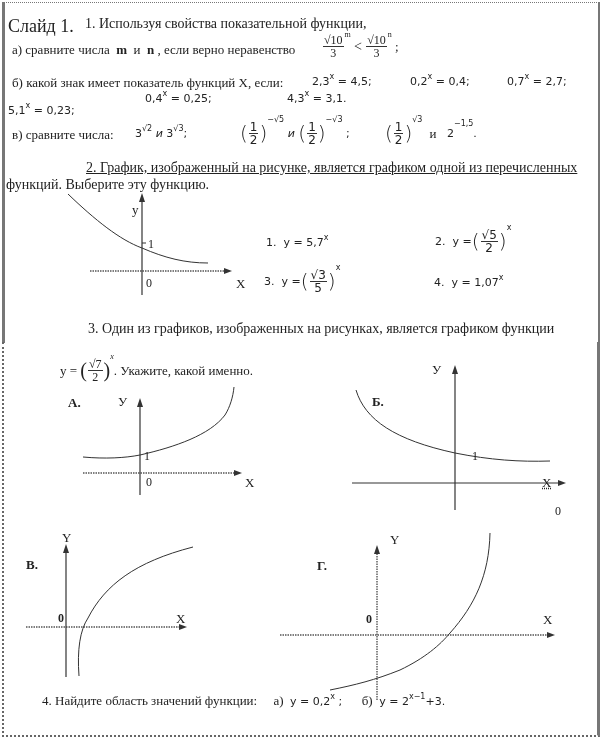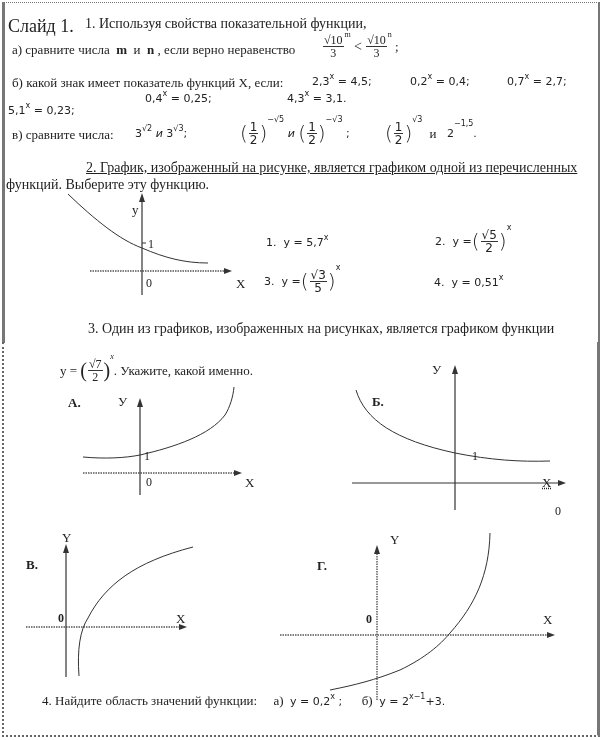--- a/index.html
+++ b/index.html
@@ -102,21 +102,21 @@
 
 <div class="t m" style="left:266px; top:237px;"><span>1.</span>&nbsp; <span>y = 5,7</span><sup>x</sup></div>
 <div class="t m" style="left:435px; top:228px;"><span style="vertical-align:middle;">2.</span>&nbsp; <span style="vertical-align:middle;">y =</span><span class="paren">(</span><span class="frac">
       <span class="n">√5</span>
       <span>2</span>
     </span><span class="paren">)</span><sup style="vertical-align:14px;">x</sup></div>
 <div class="t m" style="left:264px; top:268px;"><span style="vertical-align:middle;">3.</span>&nbsp; <span style="vertical-align:middle;">y =</span><span class="paren">(</span><span class="frac">
       <span class="n">√3</span>
       <span>5</span>
     </span><span class="paren">)</span><sup style="vertical-align:14px;">x</sup></div>
-<div class="t m" style="left:434px; top:277px;"><span>4.</span>&nbsp; <span>y = 0,51</span><sup>x</sup></div>
+<div class="t m" style="left:434px; top:277px;"><span>4.</span>&nbsp; <span>y = 1,07</span><sup>x</sup></div>
 
 <div class="t" style="left:88px; top:322px; font-size:14px;">3.   Один из графиков, изображенных на рисунках, является графиком функции</div>
 <div class="t" style="left:60px; top:357px; font-size:13px;">
   <span style="vertical-align:middle;">у =</span>
   <span class="paren">(</span><span class="frac">
       <span class="n">√7</span>
       <span>2</span>
     </span><span class="paren">)</span><sup style="vertical-align:14px; font-style:italic;">x</sup><span style="vertical-align:middle;">. Укажите, какой именно.</span>
 </div>
 

